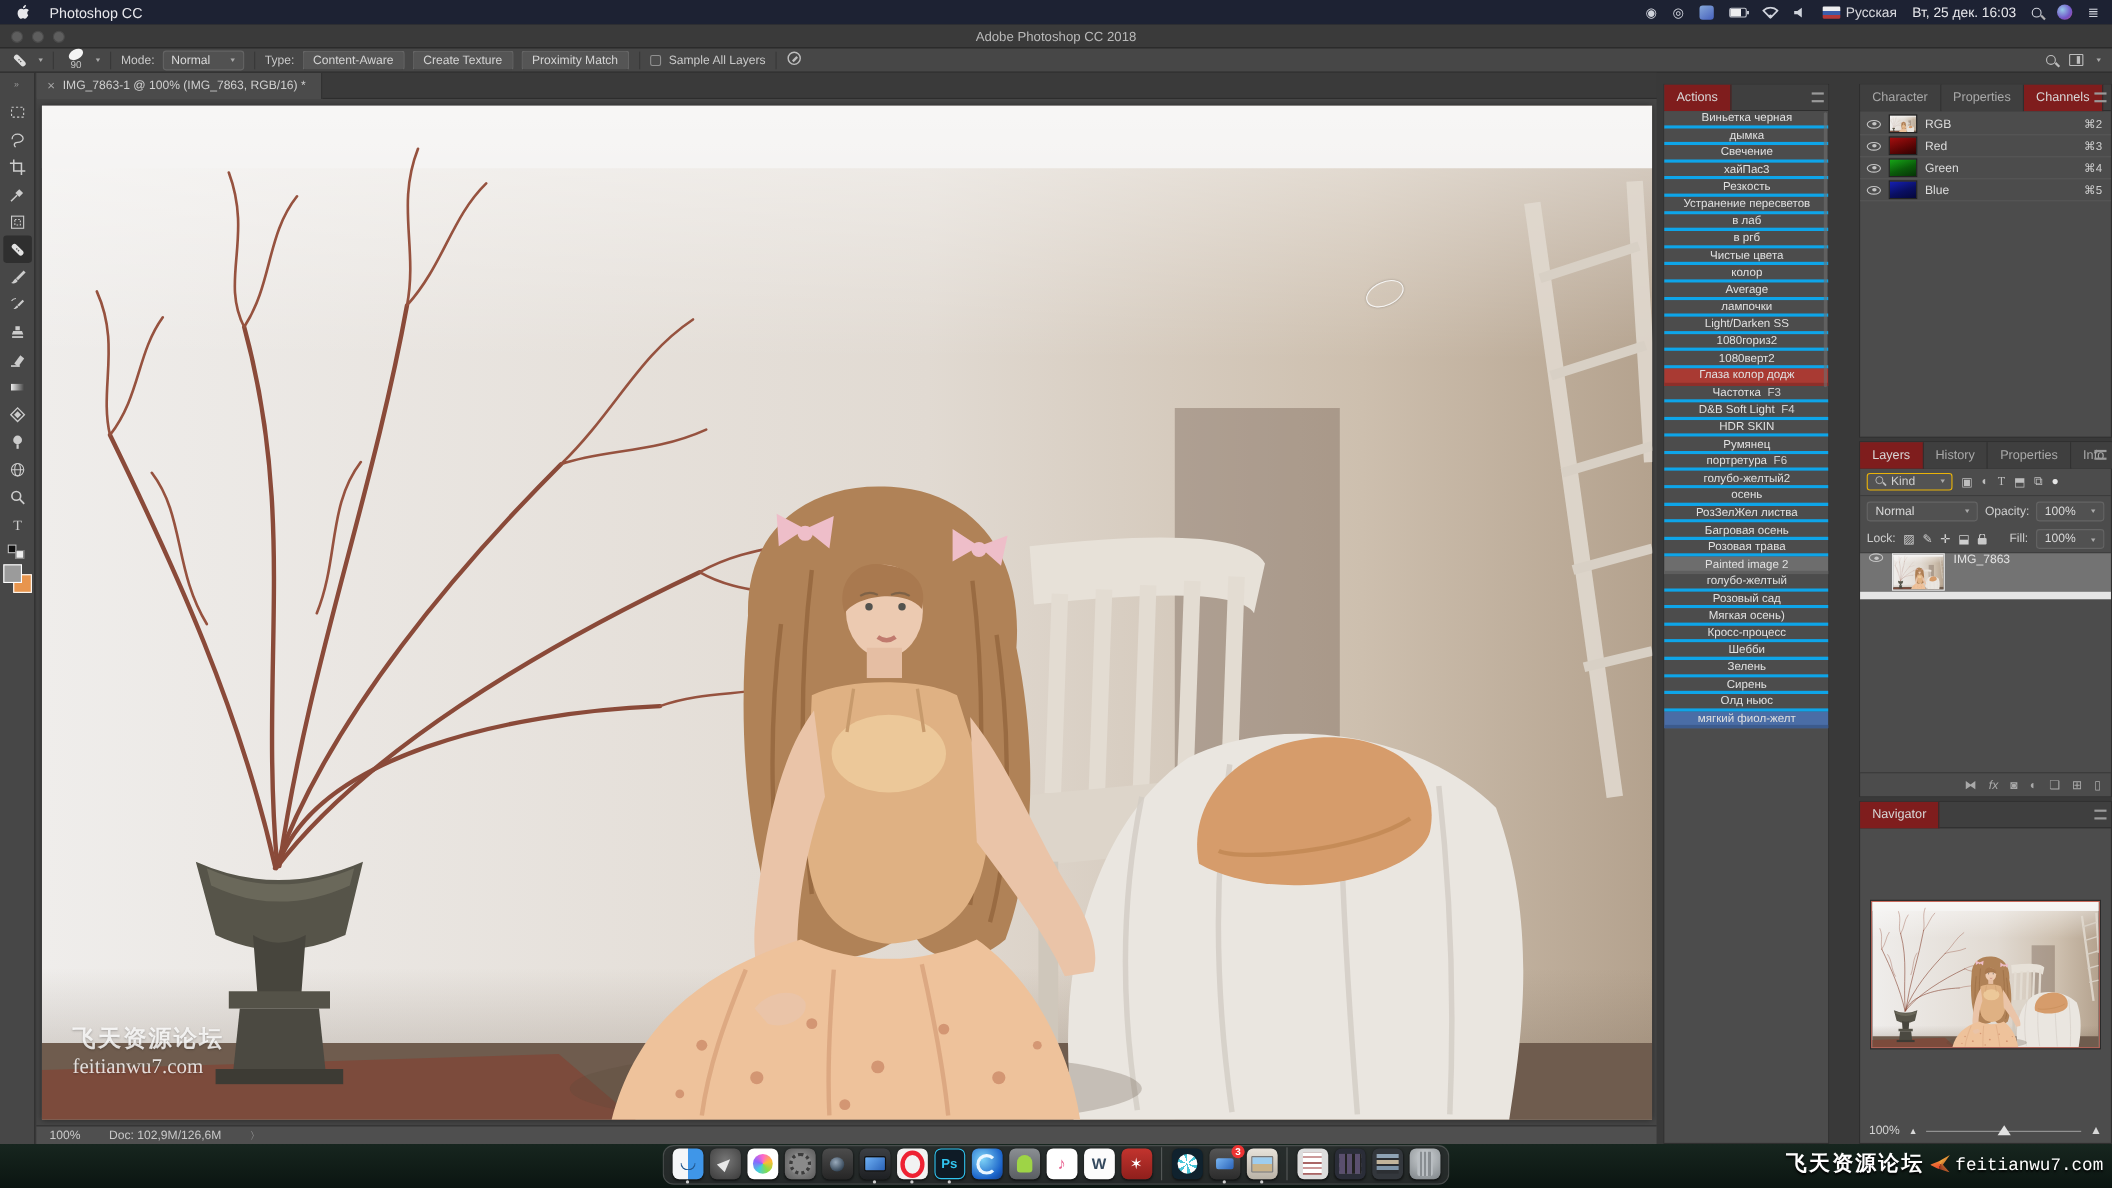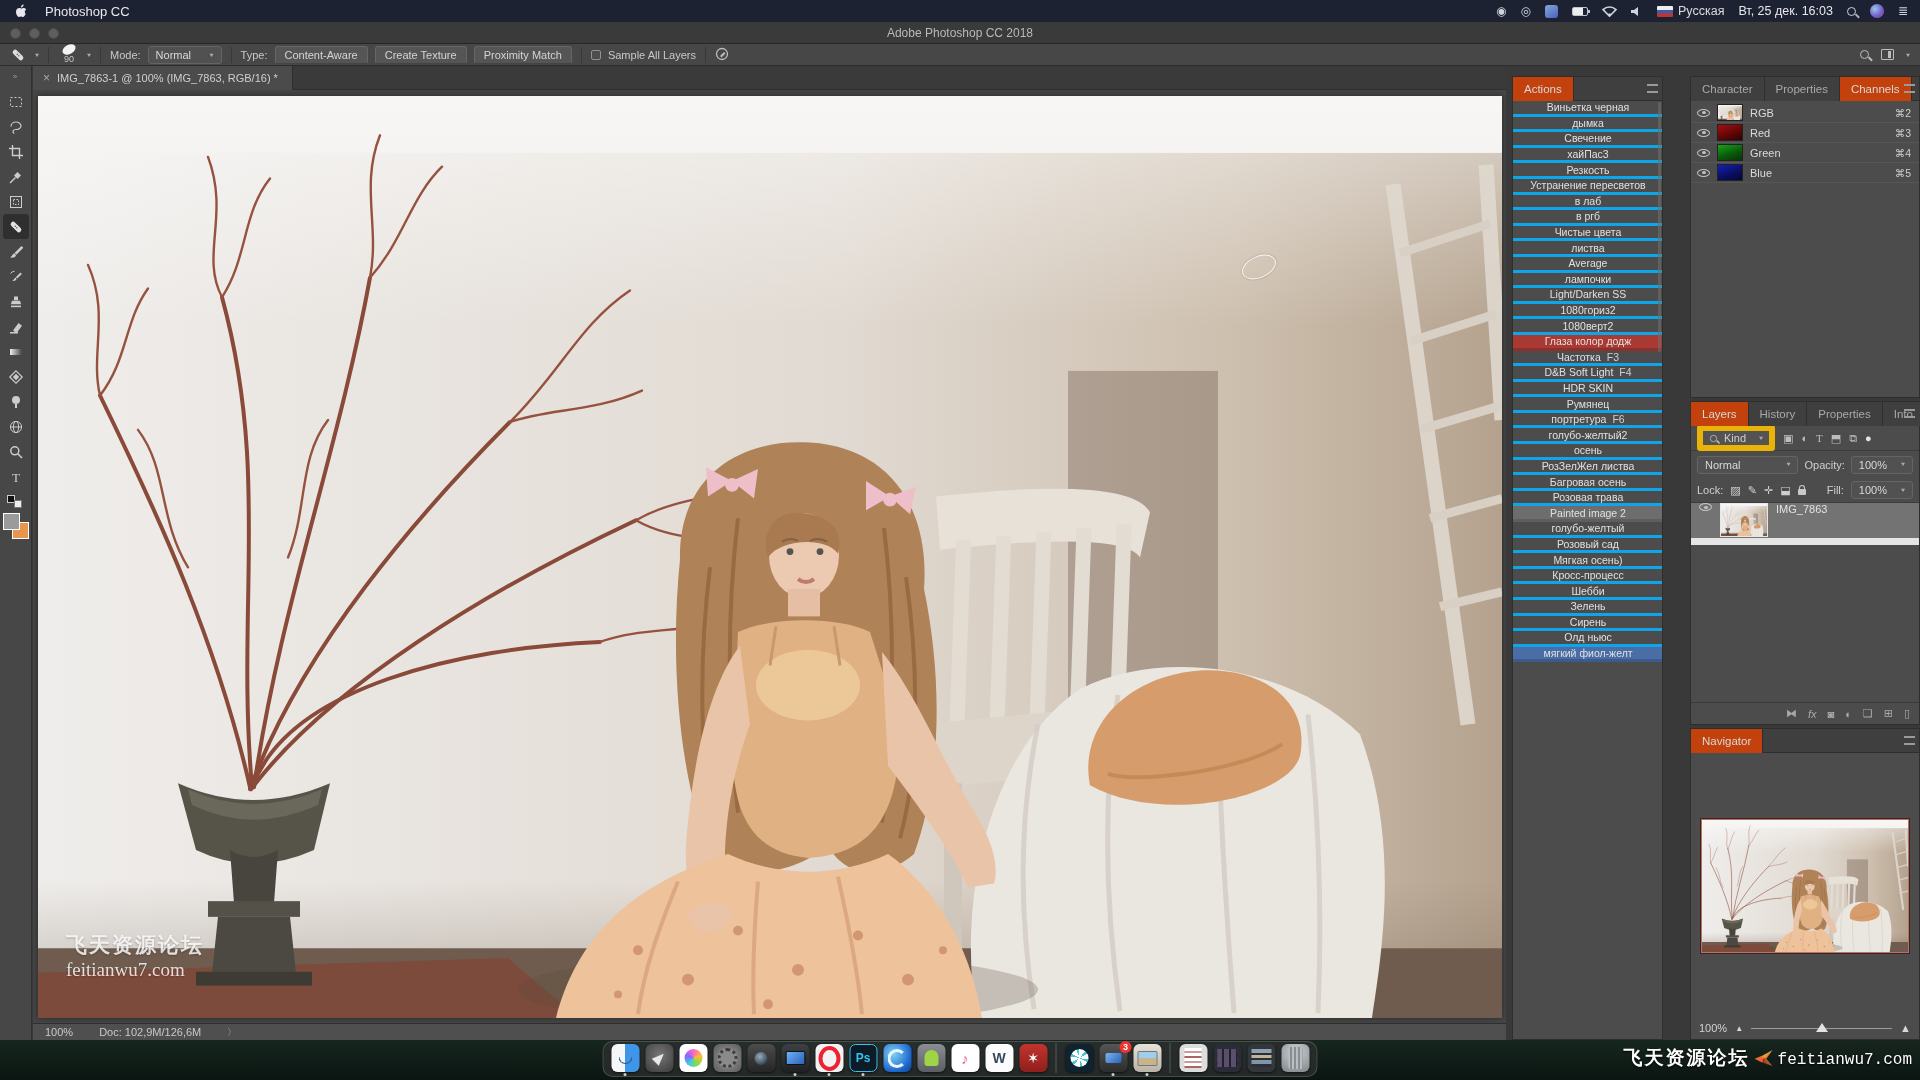--- a/index.html
+++ b/index.html
@@ -69,21 +69,21 @@
   .cursor-ellipse{position:absolute;left:1208px;top:166px;width:36px;height:22px;border:1.6px solid rgba(248,248,248,.95);border-radius:50%;transform:rotate(-24deg);box-shadow:0 0 2px rgba(0,0,0,.3)}
   .canvas-wm{position:absolute;left:28px;bottom:36px;color:rgba(255,255,255,.82);line-height:1.25;text-shadow:0 1px 2px rgba(0,0,0,.25)}
   .canvas-wm .l1{font-size:21px;font-weight:bold;letter-spacing:2px}
   .canvas-wm .l2{font-family:"Liberation Serif","DejaVu Serif",serif;font-size:19px}
   .statusbar{position:absolute;left:0;right:0;bottom:0;height:17px;background:#4f4f4f;border-top:1px solid #2e2e2e;display:flex;align-items:center;color:#c9c9c9;font-size:11px;gap:26px;padding-left:12px}
   .statusbar .chev2{color:#b5b5b5;font-size:9px}
 
   
   .actions-panel{position:absolute;left:1512px;top:10px;width:151px;bottom:0;background:#4c4c4c;border:1px solid #2e2e2e;display:flex;flex-direction:column}
   .panel-tabrow{height:24px;background:#3f3f3f;display:flex;align-items:center;border-bottom:1px solid #2e2e2e;position:relative}
-  .panel-tab{height:24px;display:flex;align-items:center;padding:0 11px;font-size:11.5px;color:#d8d8d8;background:#c2410c;border-right:1px solid #2e2e2e}
+  .panel-tab{height:24px;display:flex;align-items:center;padding:0 11px;font-size:11.5px;color:#d8d8d8;background:#7f1d1d;border-right:1px solid #2e2e2e}
   .panel-menu{position:absolute;right:4px;top:7px;width:11px;height:9px;border-top:2px solid #9a9a9a;border-bottom:2px solid #9a9a9a}
   .actions-list{position:relative;flex:0 0 auto}
   .action-row{height:15.6px;display:flex;align-items:center;justify-content:center;padding:0 7px 0 8px;font-size:10.5px;color:#e0e0e0;border-bottom:3px solid #0ea5e9;background:#4c4c4c;white-space:nowrap;overflow:hidden}
   .action-row .fkey{color:#cfcfcf;margin-left:6px}
   .action-row.hl-red{background:#a93a33;border-bottom-color:#8d2f2a}
   .action-row.hl-grey{background:#6d6d6d;border-bottom-color:#5e5e5e}
   .action-row.hl-blue{background:#4a6da6;border-bottom-color:#3c5b8d}
   .actions-scroll{position:absolute;right:1px;top:2px;width:3px;height:250px;background:#6e6e6e;border-radius:2px;opacity:.6}
 
   
@@ -96,21 +96,21 @@
   .eye{width:13px;height:8px;border:1px solid #c4c4c4;border-radius:50%;position:relative;flex:0 0 auto}
   .eye::after{content:"";position:absolute;left:3.5px;top:1.5px;width:4px;height:3px;background:#c4c4c4;border-radius:50%}
   .chan-thumb{width:26px;height:17px;border:1px solid #222;flex:0 0 auto;overflow:hidden}
   .chan-thumb svg{width:100%;height:100%;display:block}
   .thumb-red{background:linear-gradient(160deg,#a50f0f,#5e0505 60%,#2e0202)}
   .thumb-green{background:linear-gradient(160deg,#17a617,#0a5c0a 55%,#063306)}
   .thumb-blue{background:linear-gradient(160deg,#1520b4,#0a0f63 55%,#05073a)}
 
   
   .flt-row{height:25px;display:flex;align-items:center;gap:6px;padding:0 6px;border-bottom:1px solid #3c3c3c;color:#cfcfcf;font-size:11px}
-  .kind-dd{display:flex;align-items:center;gap:6px;background:#535353;border:6px solid #eab308;border-radius:3px;padding:1px 6px;width:78px}
+  .kind-dd{display:flex;gap:6px;background:#535353;border:1px solid #eab308;border-radius:3px;padding:1px 6px;width:78px}
   .flt-icons{display:flex;gap:8px;margin-left:2px;color:#bdbdbd;font-size:11px;align-items:center}
   .blend-row{height:27px;display:flex;align-items:center;gap:6px;padding:0 6px;color:#cfcfcf;font-size:11px}
   .lock-row{height:25px;display:flex;align-items:center;gap:7px;padding:0 6px;color:#cfcfcf;font-size:11px;border-bottom:1px solid #3c3c3c}
   .padlock{width:8px;height:6px;background:#c9c9c9;border-radius:1px;position:relative;margin-top:3px}
   .padlock::before{content:"";position:absolute;top:-4px;left:1px;width:4px;height:4px;border:1.4px solid #c9c9c9;border-bottom:none;border-radius:3px 3px 0 0}
   .layer-row{height:42px;display:flex;align-items:flex-start;gap:8px;padding:0 8px;background:#737373;border-bottom:7px solid #e5e5e5}
   .layer-thumb{width:48px;height:34px;border:1px solid #e7e7e7;background:#888;overflow:hidden}
   .layer-thumb svg{width:100%;height:100%;display:block}
   .layer-name{font-size:11px;color:#e2e2e2}
   .layers-fill{flex:1;background:#4c4c4c}
@@ -581,21 +581,21 @@
           <div class="action-row">
             <span>в лаб</span>
           </div>
           <div class="action-row">
             <span>в ргб</span>
           </div>
           <div class="action-row">
             <span>Чистые цвета</span>
           </div>
           <div class="action-row">
-            <span>листва</span>
+            <span>колор</span>
           </div>
           <div class="action-row">
             <span>Average</span>
           </div>
           <div class="action-row">
             <span>лампочки</span>
           </div>
           <div class="action-row">
             <span>Light/Darken SS</span>
           </div>

